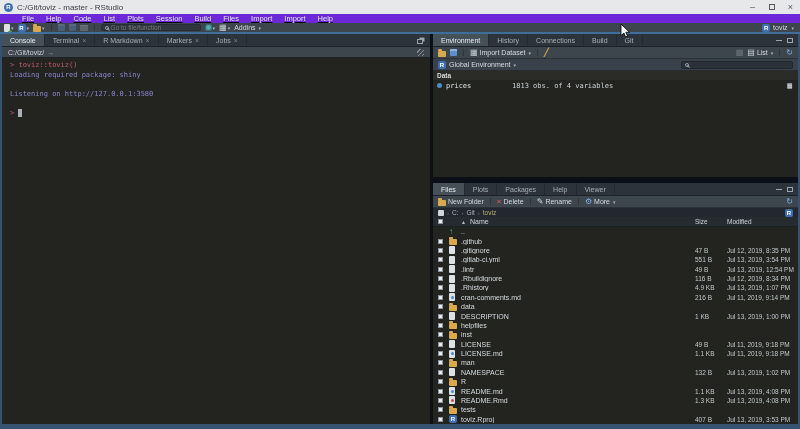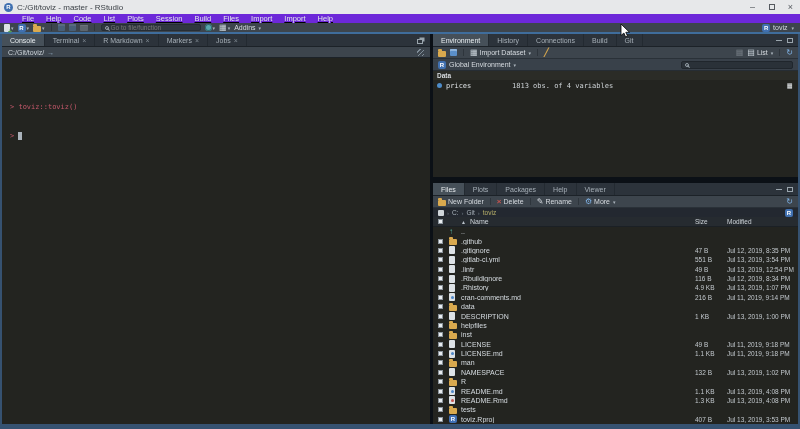--- a/index.html
+++ b/index.html
@@ -91,21 +91,21 @@
 
   
   #wd-bar { height:11px; background:#3d454d; display:flex; align-items:center; gap:3px; padding:0 6px;
             flex:none; border-bottom:1px solid #1c2228; }
   #wd-label { font-size:7px; color:#ccd3d9; }
   .ico-arrow { color:#8fa8bd; font-size:7px; }
   .ico-grip { margin-left:auto; width:7px; height:7px;
               background:repeating-linear-gradient(135deg, transparent 0 2px, #7f8c97 2px 3px); }
   #console-body { flex:1; padding:3px 0 0 8px; font-family:"DejaVu Sans Mono",monospace;
                   font-size:7px; line-height:9.5px; color:#c8c8c2; overflow:hidden; }
-  .cline.input { color:#c5586b;margin-top:42px; }
+  .cline.input { color:#c5586b; }
   .cline.message { color:#8a85ce; }
   .cline.blank { height:9.5px; }
   .prompt-line { display:flex; align-items:center; }
   #console-prompt { color:#c5586b; white-space:pre; }
   #console-cursor { width:4px; height:8px; background:#a9b2ba; display:inline-block; }
 
   
   #env-scope { height:12px; background:#39414a; display:flex; align-items:center; gap:3px;
                padding:0 5px; flex:none; font-size:7px; color:#d6dbe0; border-bottom:1px solid #262d34; }
   #env-search { margin-left:auto; width:112px; height:8px; background:#2a3138; border:1px solid #20262c;
@@ -256,21 +256,23 @@
           </div>
         </div>
         <div id="wd-bar">
           <span id="wd-label">C:/Git/toviz/</span>
           <span class="ico-arrow">→</span>
           <span class="ico-grip"></span>
         </div>
         <div id="console-body">
           <div id="console-lines">
               <div class="cline input">&gt; toviz::toviz()</div>
+              <div class="cline message">Loading required package: shiny</div>
               <div class="cline blank"></div>
+              <div class="cline message">Listening on http://127.0.0.1:3580</div>
               <div class="cline blank"></div>
             </div>
           <div class="prompt-line">
             <span id="console-prompt">&gt; </span>
             <span id="console-cursor"></span>
           </div>
         </div>
       </div>
 
       <div id="env-pane" class="pane">

